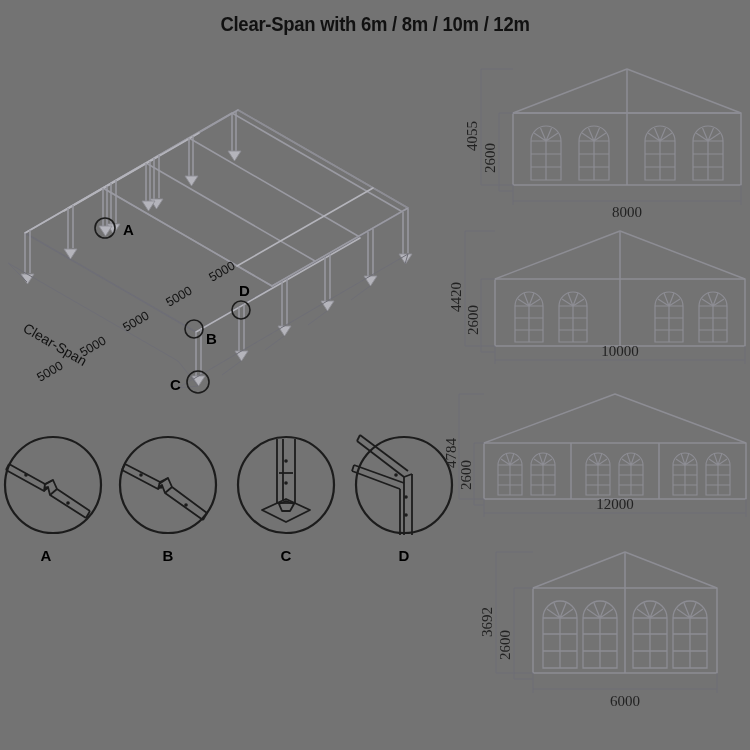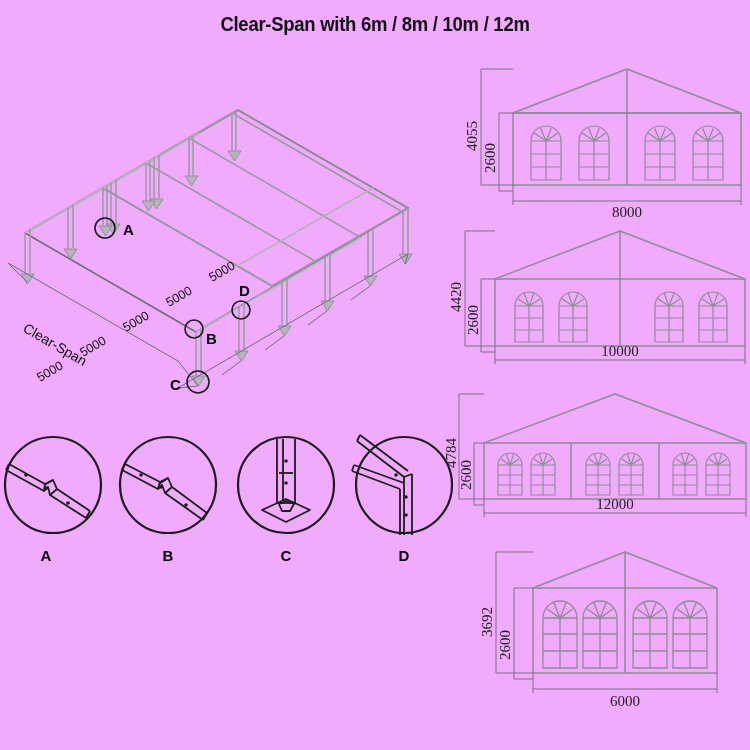--- a/index.html
+++ b/index.html
@@ -1,18 +1,18 @@
 <!DOCTYPE html>
 <html><head>
 <meta charset="utf-8">
 <style>
   html,body{margin:0;padding:0;background:#ffffff;}
   body{width:750px;height:750px;overflow:hidden;
        font-family:"Liberation Sans",sans-serif;color:#000;}
-  #page{position:relative;width:750px;height:750px;background:#f0abfc;}
+  #page{position:relative;width:750px;height:750px;background:#737373;}
 
   .ttl{position:absolute;left:0;top:12px;width:750px;text-align:center;
        font-family:"Liberation Sans",sans-serif;font-weight:bold;
        font-size:21px;letter-spacing:-0.3px;color:#111;
        transform:scaleX(0.88);transform-origin:center top;}
 
   svg{display:block;overflow:visible;}
   .iso{position:absolute;left:0;top:48px;}
   .details{position:absolute;left:0;top:425px;}
   .elev{position:absolute;}

